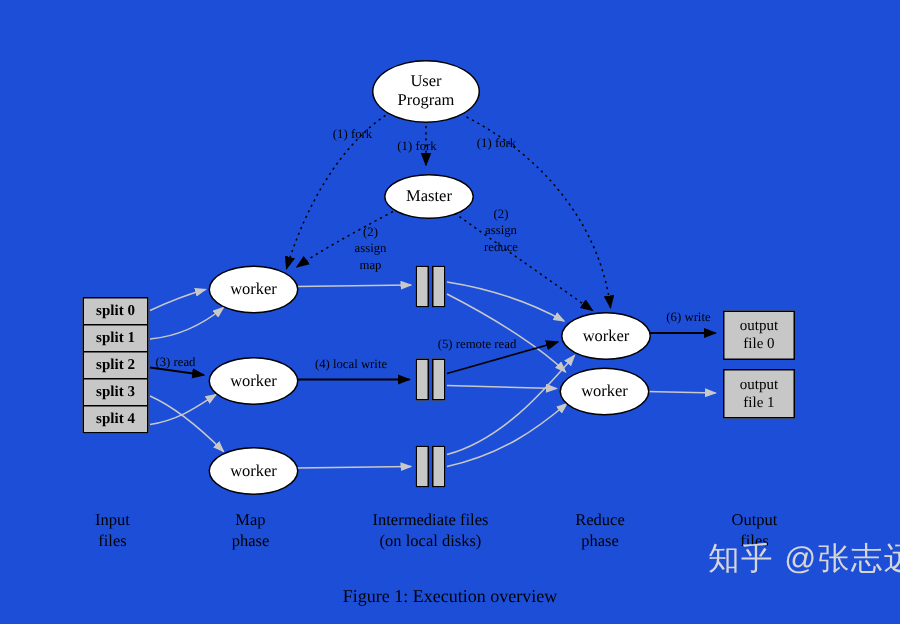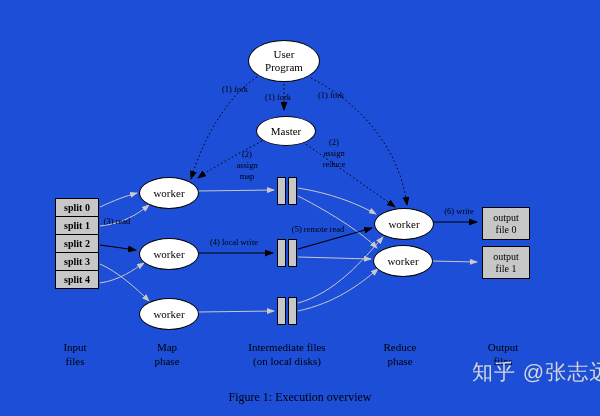--- a/index.html
+++ b/index.html
@@ -52,21 +52,21 @@
 
   .elabel{
     position:absolute;z-index:3;transform:translateX(-50%);font-size:8.5px;
     text-align:center;line-height:1.3;white-space:pre-line;background:transparent;
   }
   .l-fork-left{left:235px;top:84px;}
   .l-fork-mid{left:278px;top:92px;}
   .l-fork-right{left:331px;top:90px;}
   .l-assign-map{left:247px;top:149px;}
   .l-assign-reduce{left:334px;top:137px;}
-  .l-read{left:117px;top:216px;}
+  .l-read{left:117px;top:236px;}
   .l-local-write{left:234px;top:237px;}
   .l-remote-read{left:318px;top:224px;}
   .l-write{left:459px;top:206px;}
 
   .phase{
     position:absolute;top:341px;z-index:3;transform:translateX(-50%);
     font-size:11px;text-align:center;line-height:1.25;white-space:pre-line;
   }
   .ph0{left:75px;} .ph1{left:167px;} .ph2{left:287px;} .ph3{left:400px;} .ph4{left:503px;}
 

